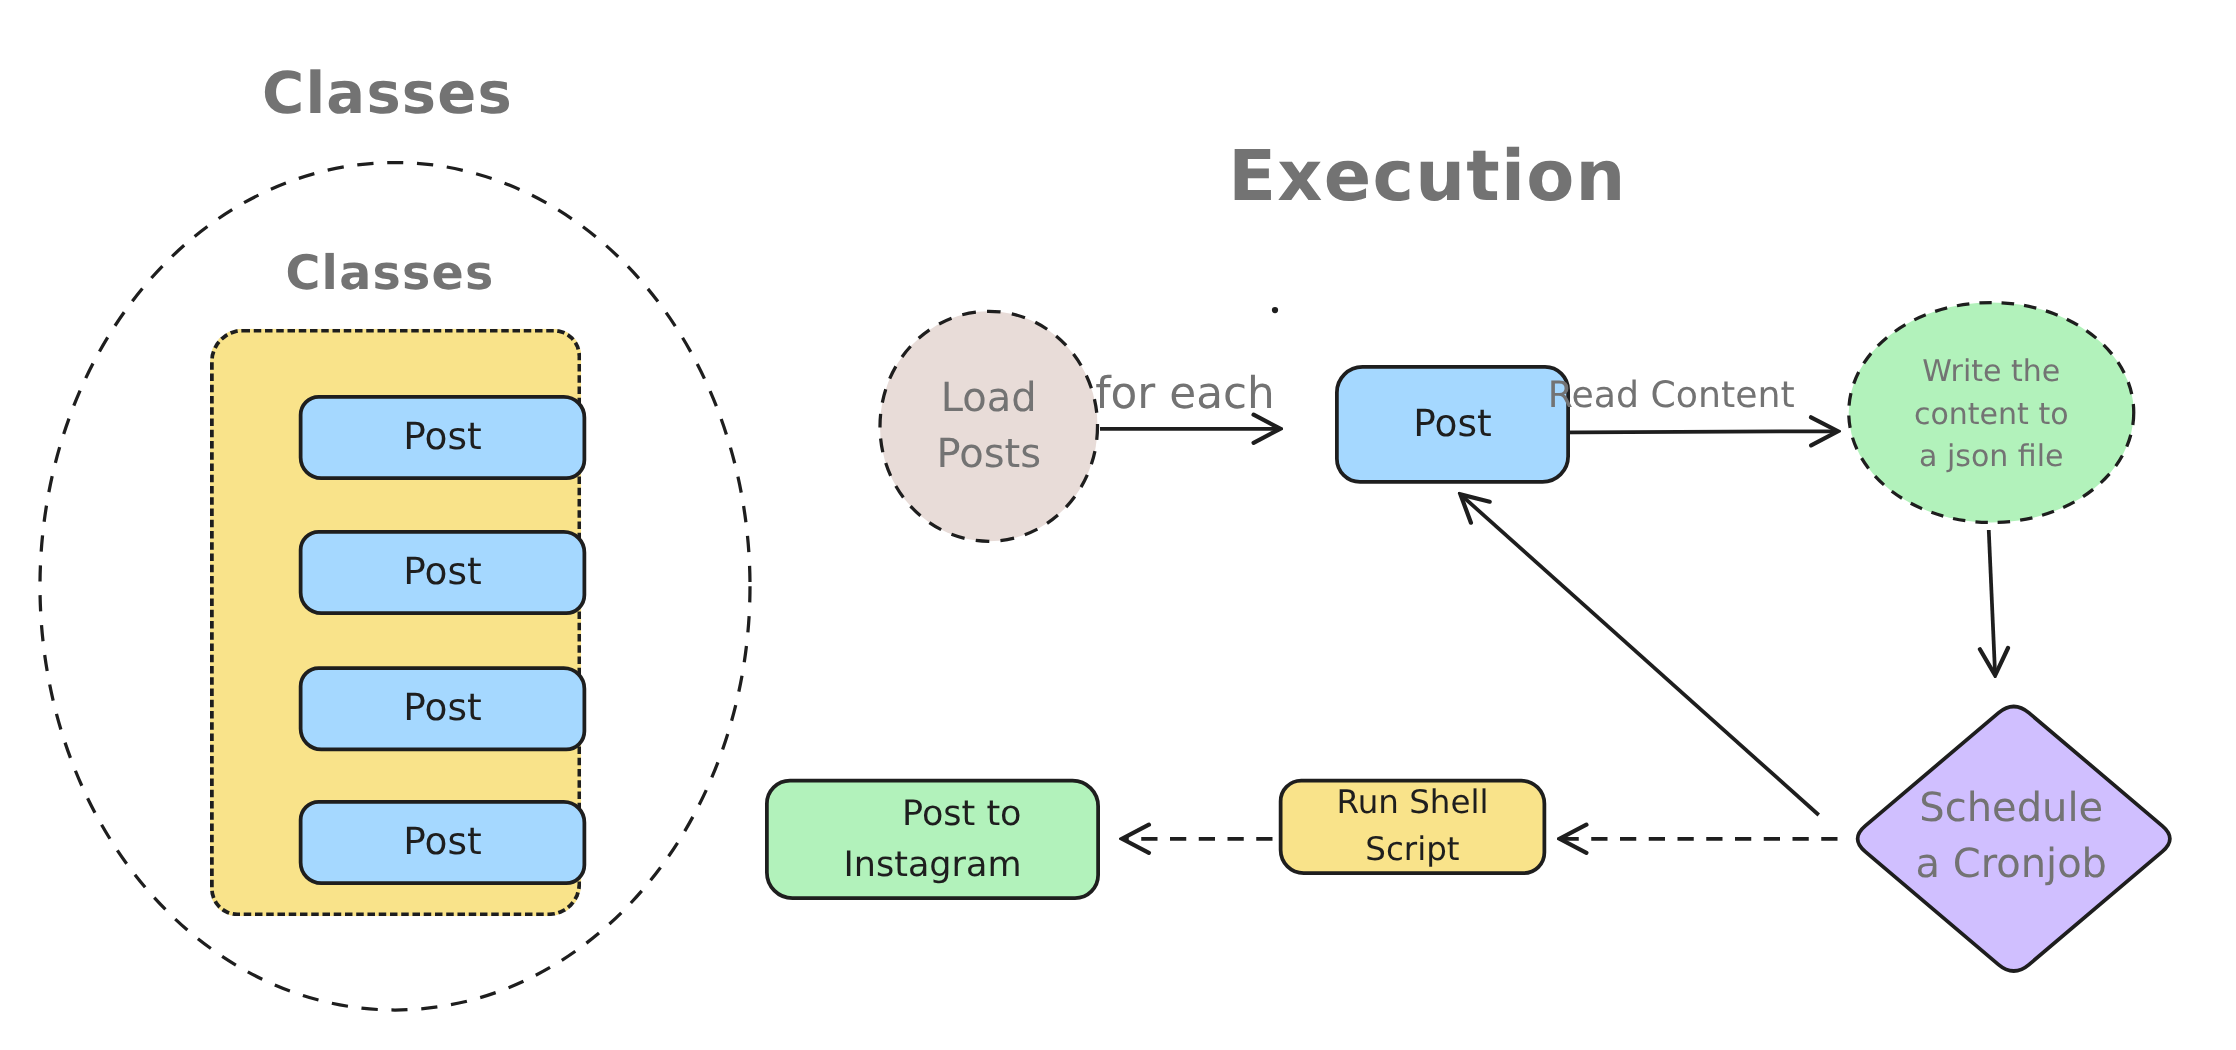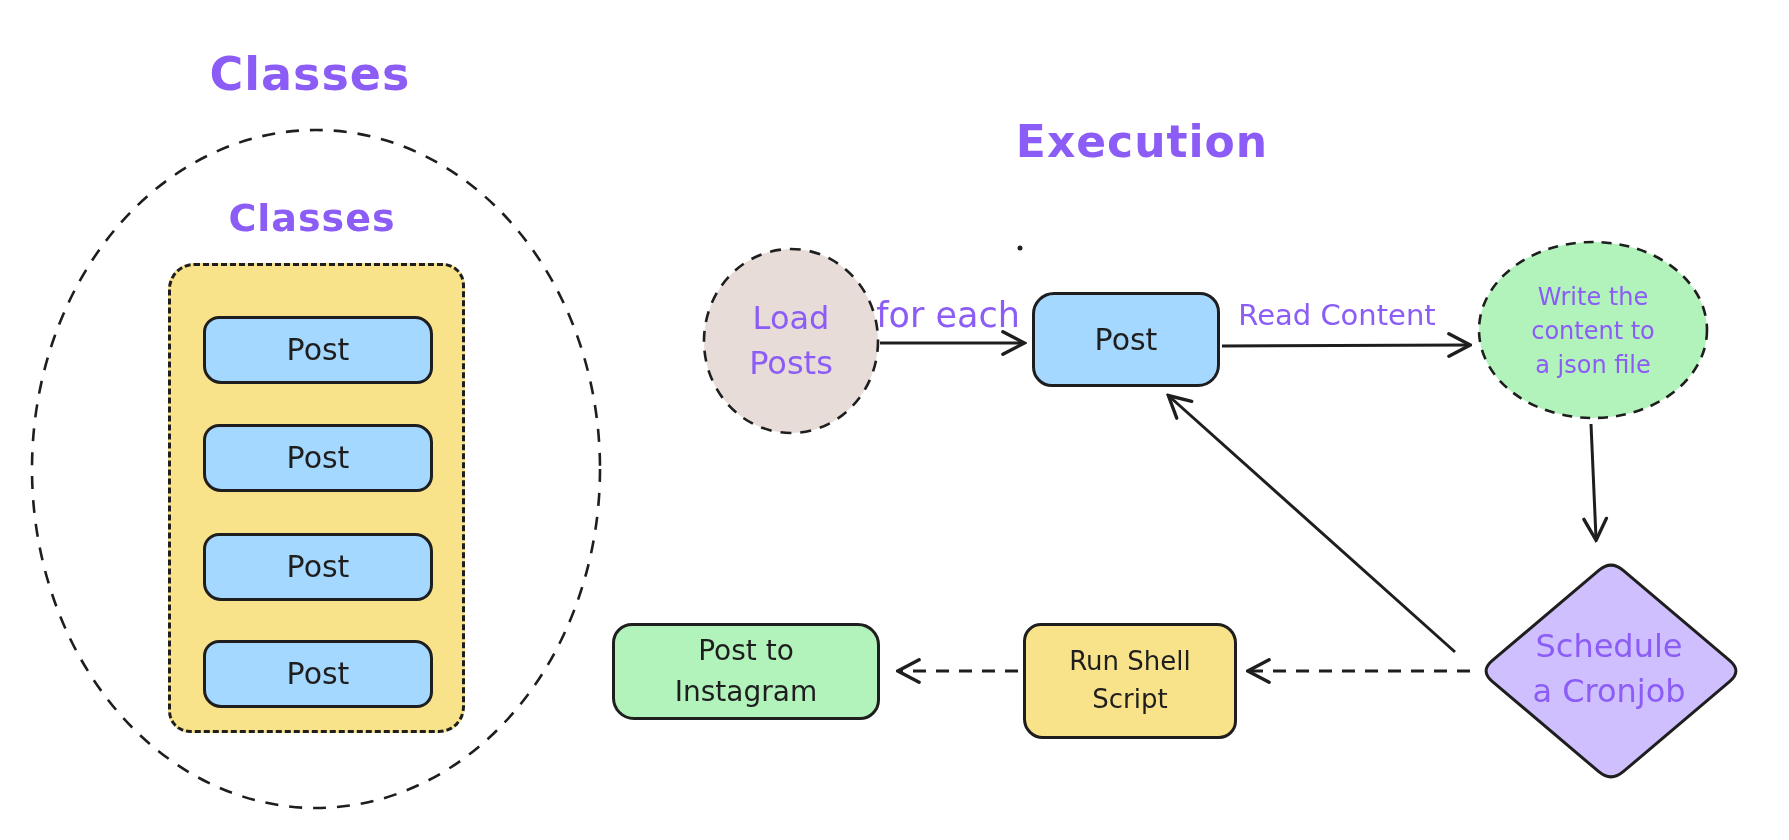--- a/index.html
+++ b/index.html
@@ -17,41 +17,41 @@
   }
   #shapes {
     position: absolute;
     left: 0; top: 0;
   }
   .label {
     position: absolute;
     transform: translate(-50%, -50%);
     text-align: center;
     white-space: pre-line;
-    color: #8b5cf6;
+    color: #737373;
     line-height: 1.42;
   }
   .title {
     font-weight: 600;
     letter-spacing: 1px;
   }
   .box {
     position: absolute;
     box-sizing: border-box;
     border: 3px solid #1e1e1e;
     display: flex;
     align-items: center;
     justify-content: center;
     text-align: center;
     color: #1e1e1e;
     white-space: pre-line;
     line-height: 1.45;
   }
   .yellow-fill { background: #f9e38a; }
-  .blue-fill   { background: #a5d8ff; }
+  .blue-fill   { background: #a5d8ff; margin-left: 36px; }
   .green-fill  { background: #b2f2bb; }
   #postlist-container {
     left: 168px; top: 263px;
     width: 297px; height: 470px;
     border: 3px dashed #1e1e1e;
     border-radius: 26px 22px 26px 22px;
   }
   .post-item {
     left: 32px;
     width: 230px; height: 68px;
@@ -59,29 +59,30 @@
     font-size: 30px;
   }
   #post-node {
     left: 1032px; top: 292px;
     width: 188px; height: 95px;
     border-radius: 22px 20px 22px 20px;
     font-size: 30px;
   }
   #run-shell-node {
     left: 1023px; top: 623px;
-    width: 214px; height: 116px;
+    width: 214px; height: 77px;
     border-radius: 18px 20px 18px 20px;
     font-size: 26px;
   }
   #post-instagram-node {
     left: 612px; top: 623px;
     width: 268px; height: 97px;
     border-radius: 20px 22px 20px 22px;
     font-size: 28px;
+    text-align: right;
   }
 </style>
 </head>
 <body>
 
 <div id="canvas">
 
   <svg id="shapes" width="1789" height="840" viewBox="0 0 1789 840">
     <defs>
       <marker id="arrowhead" viewBox="0 0 12 12" refX="10" refY="6" markerWidth="9" markerHeight="9" orient="auto-start-reverse">
@@ -120,21 +121,21 @@
       <span>Post</span>
     </div>
     <div class="box blue-fill post-item" style="top:267px;">
       <span>Post</span>
     </div>
     <div class="box blue-fill post-item" style="top:374px;">
       <span>Post</span>
     </div>
   </div>
 
-  <div class="label title" style="left:1142px; top:142px; font-size:44px;">Execution</div>
+  <div class="label title" style="left:1142px; top:142px; font-size:56px;">Execution</div>
 
   <div class="label" style="left:791px; top:341px; font-size:32px;">Load
 Posts</div>
 
   <div class="label" style="left:948px; top:316px; font-size:35px;">for each</div>
 
   <div id="post-node" class="box blue-fill">
     <span>Post</span>
   </div>
 

